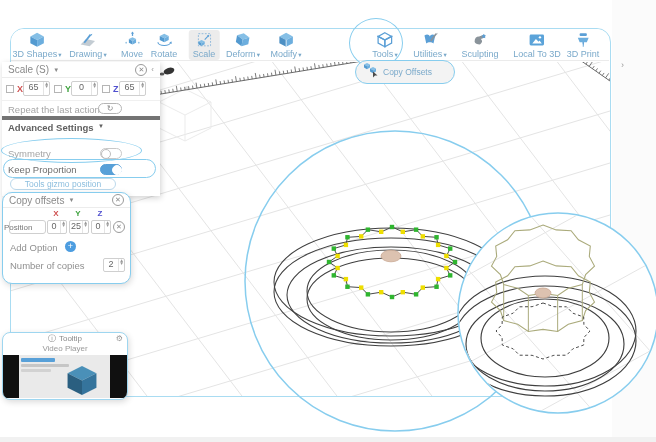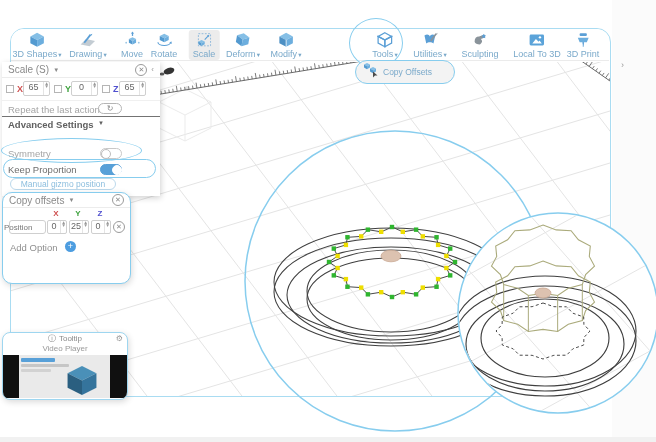--- a/index.html
+++ b/index.html
@@ -538,39 +538,39 @@
           <i>▾</i>
         </span>
     </span>
   </div>
   <div class="prow" style="top:38px;height:16px;border-top:1px solid #f0f0f0">
     <span class="lbl-g" style="position:absolute;left:6px;top:3px">Repeat the last action</span>
     <span class="repeat-btn">
         <span>↻</span>
       </span>
   </div>
-  <div class="prow" style="top:54px;height:15px;border-top:1px solid #737373">
+  <div class="prow" style="top:54px;height:15px;border-top:4px solid #737373">
     <span style="position:absolute;left:6px;top:2px;font-size:9.5px;color:#606060;font-weight:bold">Advanced Settings</span>
     <span style="position:absolute;left:96px;top:3px;font-size:6px;color:#606060">▼</span>
   </div>
   <div class="prow" style="top:84px;height:15px">
     <span class="lbl-g" style="position:absolute;left:6px;top:2px">Symmetry</span>
     <span class="toggle" style="left:98px;top:2px">
         <i></i>
       </span>
   </div>
   <div class="prow" style="top:99px;height:16px">
     <span style="position:absolute;left:6px;top:3px;font-size:9.5px;color:#6e6e6e">Keep Proportion</span>
     <span class="toggle on" style="left:98px;top:3px">
         <i></i>
       </span>
   </div>
   <div class="hl-rect"></div>
   <div class="prow" style="top:115px;height:14px">
-    <span class="gizmo-btn">Manual gizmo position</span>
+    <span class="gizmo-btn">Tools gizmo position</span>
   </div>
   <div class="prow" style="top:129px;height:5px;overflow:hidden">
     <span style="position:absolute;left:6px;top:0;font-size:9px;color:#c0c0c0">Selection Settings</span>
   </div>
   <div class="hl-ellipse"></div>
 </div>
 
 <div class="panel" id="copyPanel">
   <div class="phead" style="height:15px">
     <span>Copy offsets</span>
@@ -606,20 +606,30 @@
       <span class="arr">
           <i>▴</i>
           <i>▾</i>
         </span>
     </span>
     <span class="roundx" style="position:absolute;left:110px;top:2px">✕</span>
   </div>
   <div class="prow" style="top:46px;height:16px">
     <span class="lbl-g" style="position:absolute;left:7px;top:3px;color:#8f8f8f">Add Option</span>
     <span class="plus" style="position:absolute;left:62px;top:2px">+</span>
+  </div>
+  <div class="prow" style="top:63px;height:18px">
+    <span class="lbl-g" style="position:absolute;left:7px;top:4px;color:#8f8f8f">Number of copies</span>
+    <span class="spin" style="position:absolute;left:100px;top:2px;width:22px;height:14px">
+      <span class="num">2</span>
+      <span class="arr">
+          <i>▴</i>
+          <i>▾</i>
+        </span>
+    </span>
   </div>
 </div>
 
 <div class="panel" id="videoPanel">
   <div class="vhead">
     <span>ⓘ</span>
     <span>Tooltip</span>
     <span class="gear">⚙</span>
   </div>
   <div class="vsub">Video Player</div>

